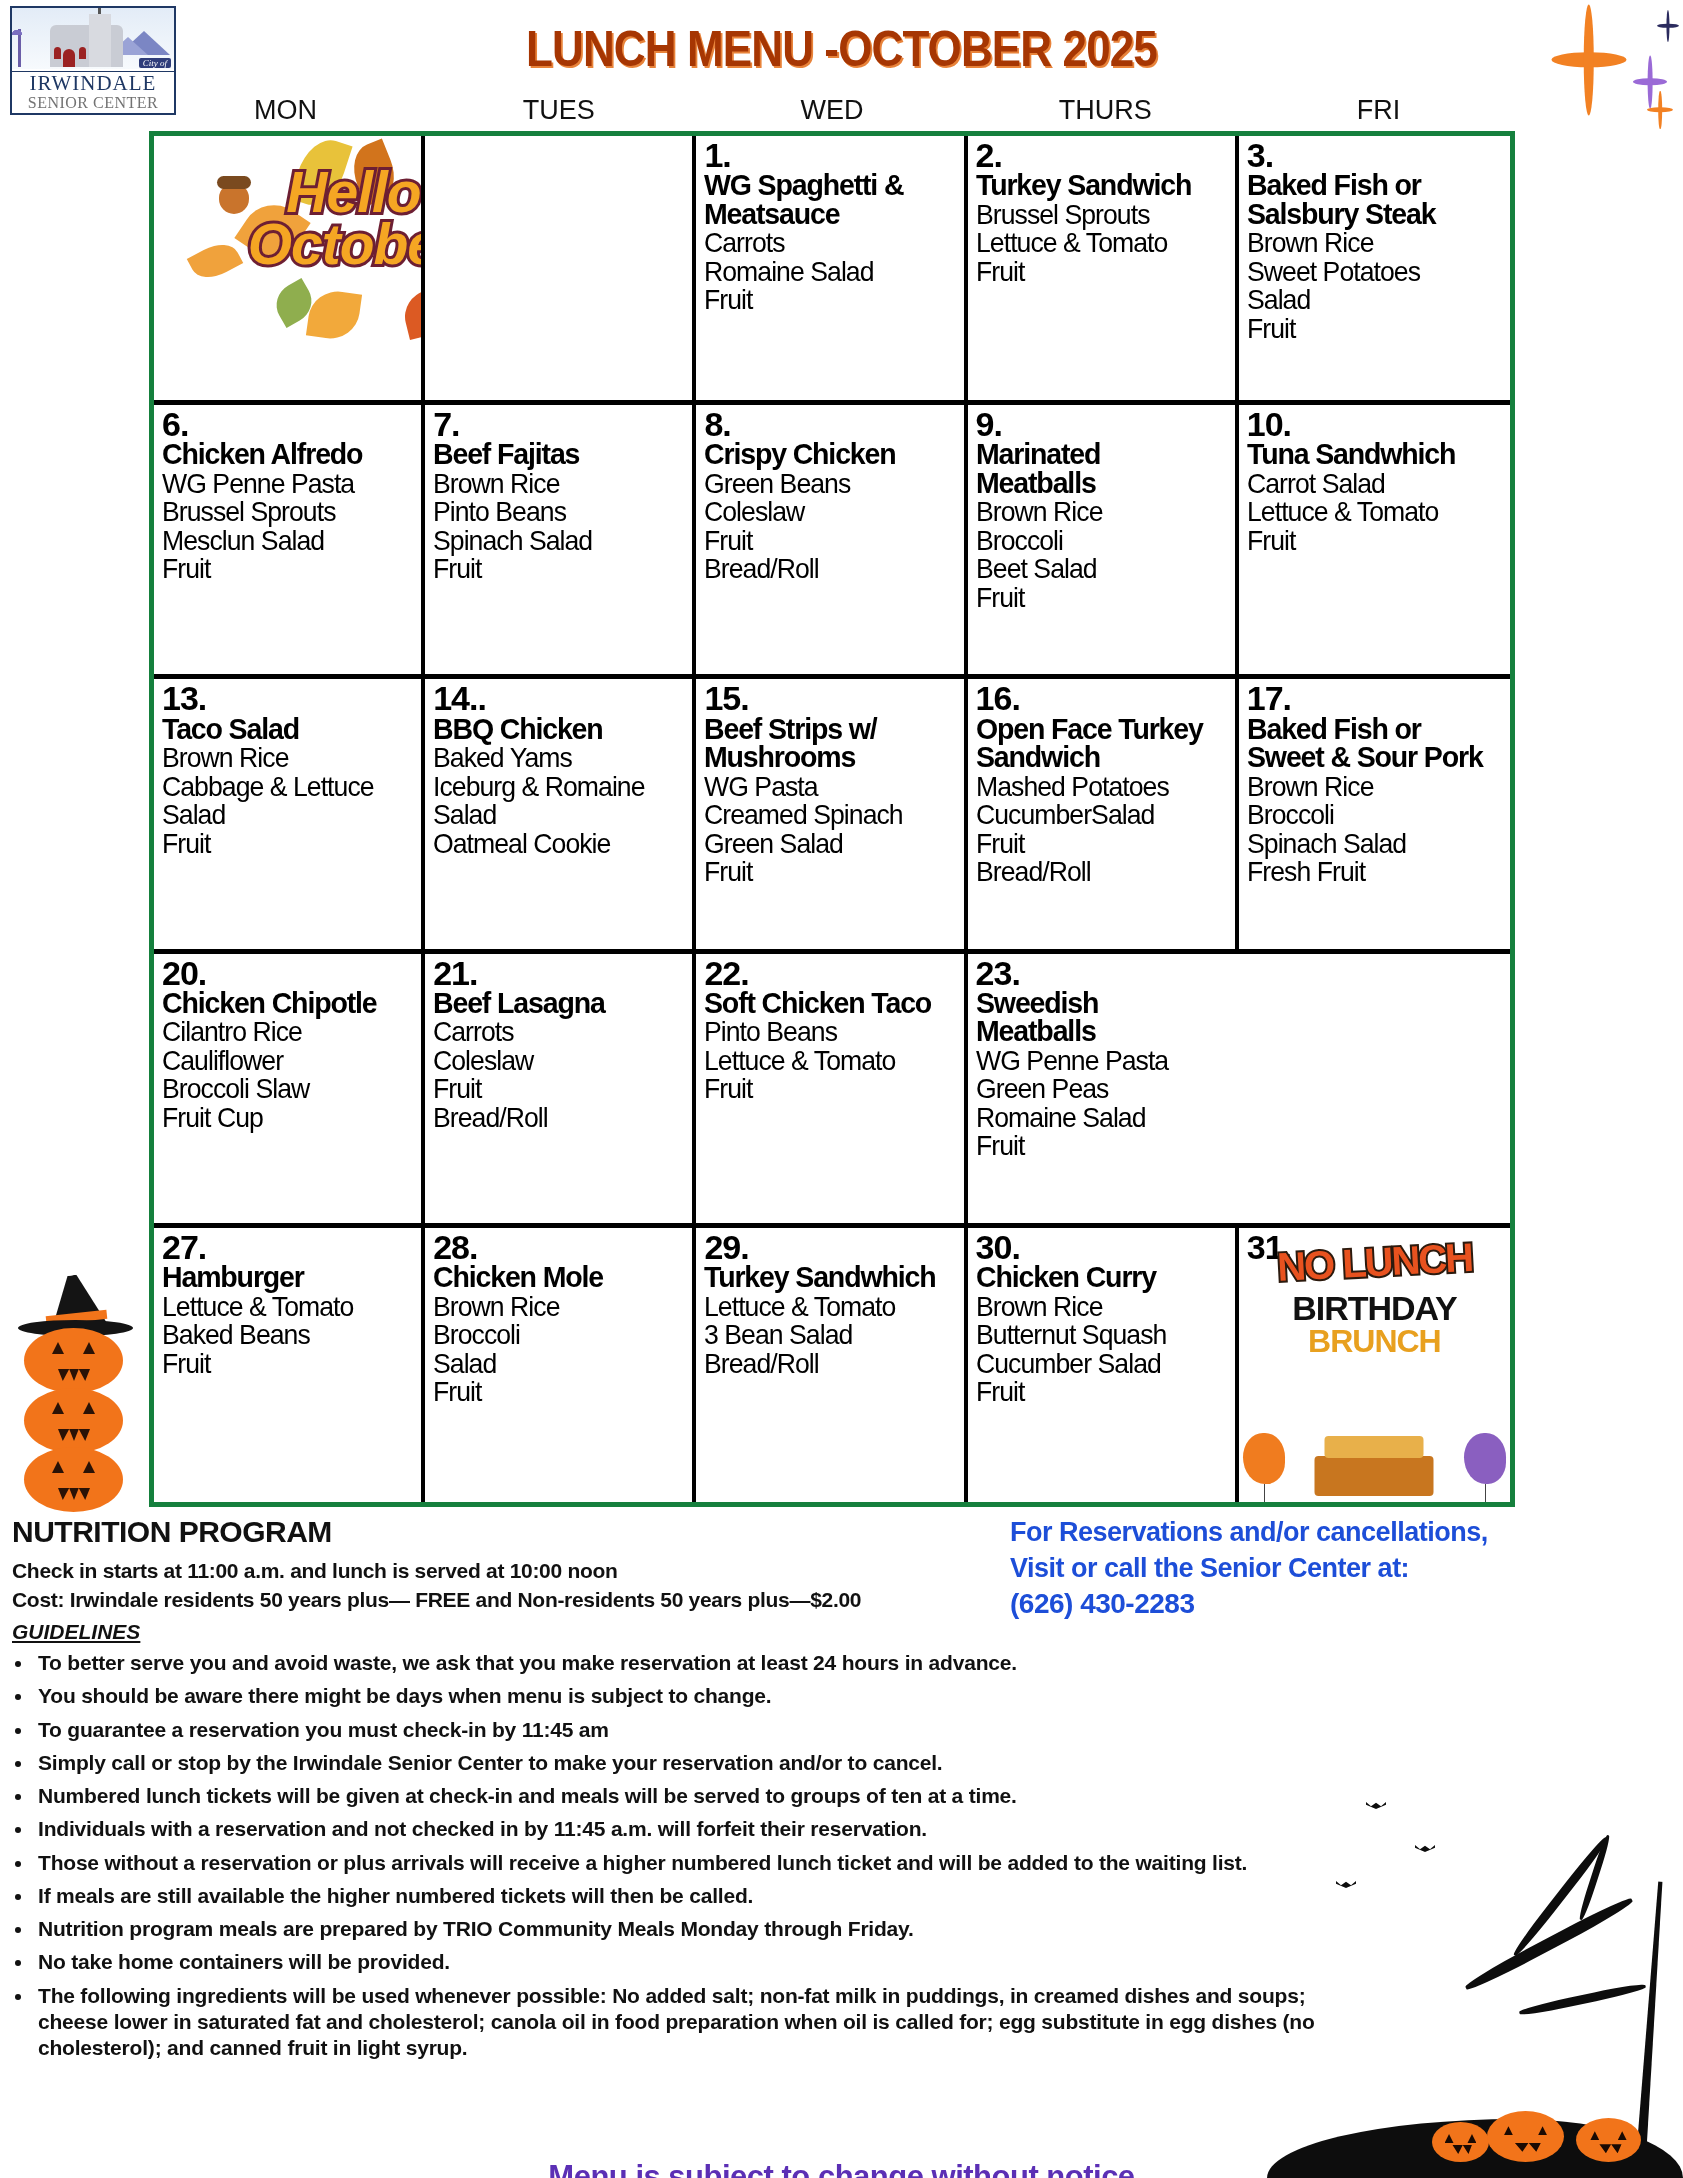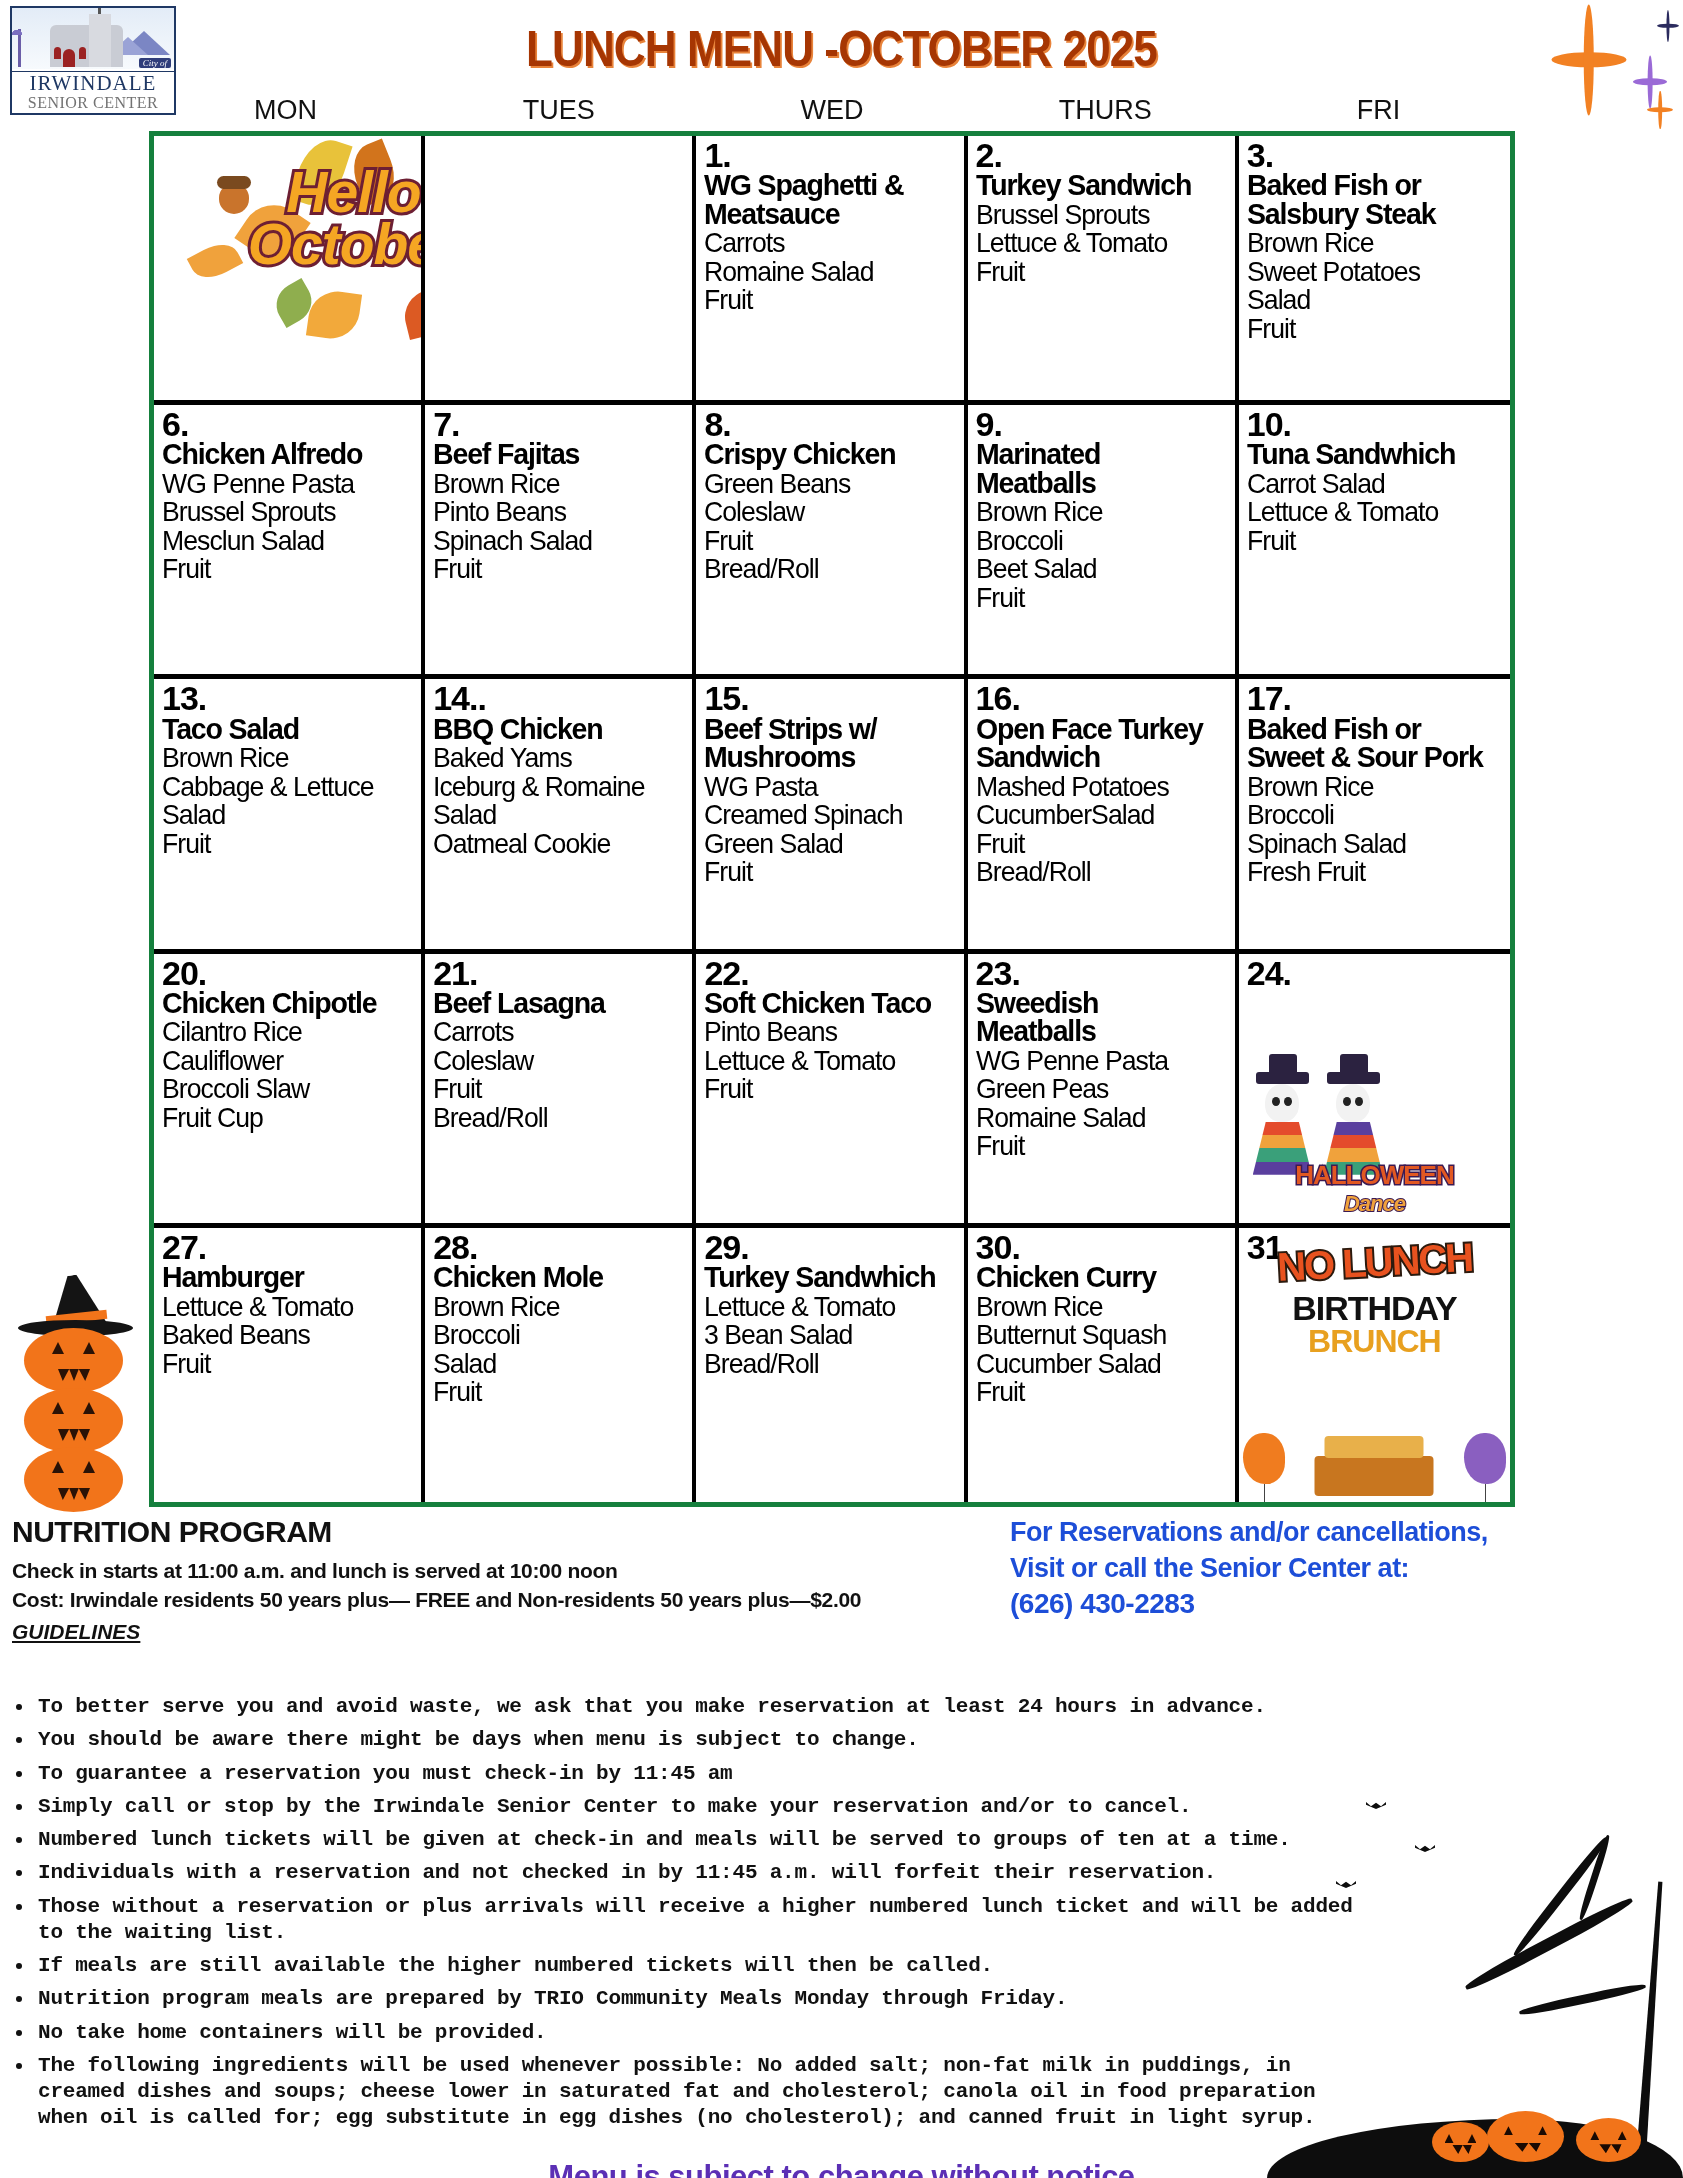--- a/index.html
+++ b/index.html
@@ -214,22 +214,22 @@
     font-size:21px; color:#111; letter-spacing:-0.3px;
   }
   .np-l1 { top:44px; } .np-l2 { top:73px; }
   .guidelines {
     position:absolute; left:12px; top:105px;
     font-family:"Liberation Sans", sans-serif; font-weight:bold;
     font-size:21px; color:#111; font-style:italic; text-decoration:underline;
   }
   .bullets {
     position:absolute; left:34px; top:135px; width:1327px;
-    font-family:Liberation Mono, monospace; font-weight:bold;
-    font-size:21px; color:#111; letter-spacing:-0.2px;margin-top:44px;
+    font-family:Liberation Sans, sans-serif; font-weight:bold;
+    font-size:21px; color:#111; letter-spacing:-0.2px;
   }
   .bullets li { margin-bottom:7px; line-height:1.25; padding-left:4px; }
 
   .reservations {
     position:absolute; right:59px; top:0; width:614px; 
     font-family:"Liberation Sans", sans-serif; font-weight:bold;
     font-size:27px; color:#1d4ed8; line-height:1.32; letter-spacing:-0.5px;
   }
   .phone { font-size:28px; }
 
@@ -486,36 +486,20 @@
       <div class="cell">
         <div class="daynum">23.</div>
         <div class="entree">Sweedish Meatballs</div>
         <div class="sides">
           <div>WG Penne Pasta</div>
           <div>Green Peas</div>
           <div>Romaine Salad</div>
           <div>Fruit</div>
         </div>
       </div>
-      <div class="cell">
-        <div class="daynum">24.</div>
-        <div class="dance">
-          <div class="skel sk-a">
-            <div class="hat"></div>
-            <div class="skull"></div>
-            <div class="dress"></div>
-          </div>
-          <div class="skel sk-b">
-            <div class="hat"></div>
-            <div class="skull"></div>
-            <div class="dress"></div>
-          </div>
-          <div class="dance-label">HALLOWEEN<span class="d2">Dance</span></div>
-        </div>
-      </div>
     </div>
     <div class="week">
       <div class="cell">
         <div class="daynum">27.</div>
         <div class="entree">Hamburger</div>
         <div class="sides">
           <div>Lettuce &amp; Tomato</div>
           <div>Baked Beans</div>
           <div>Fruit</div>
         </div>

